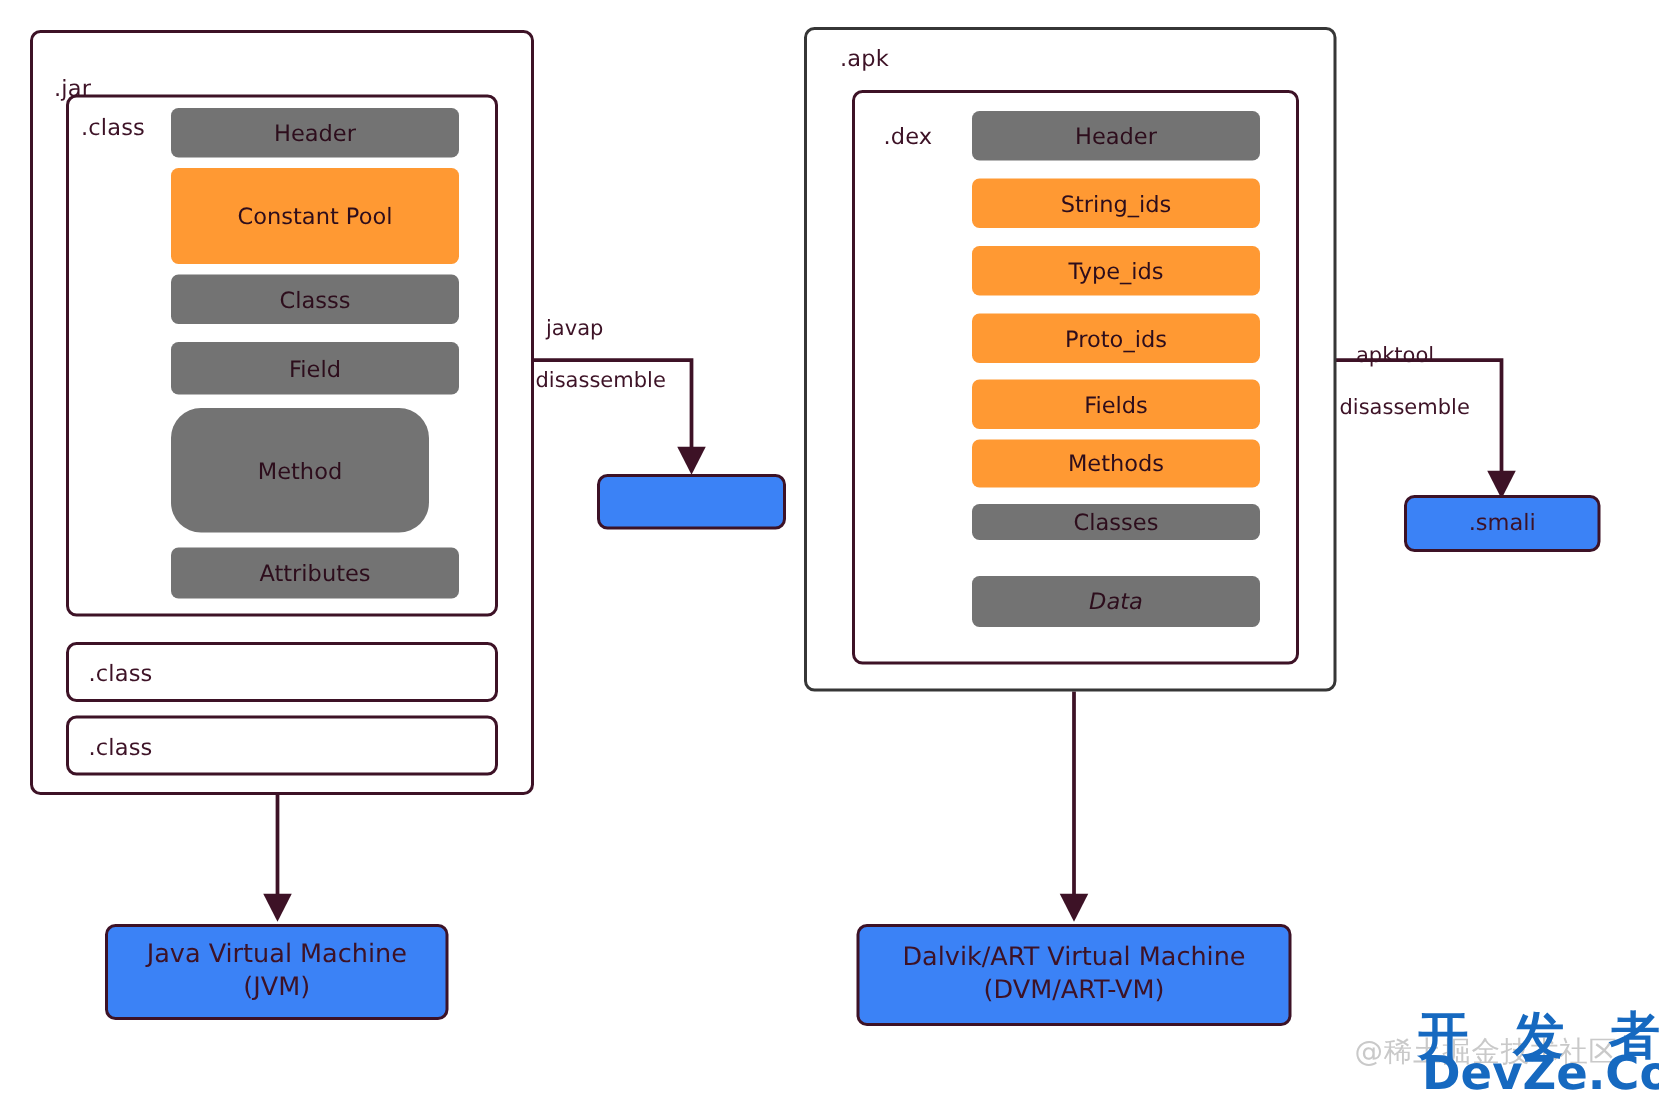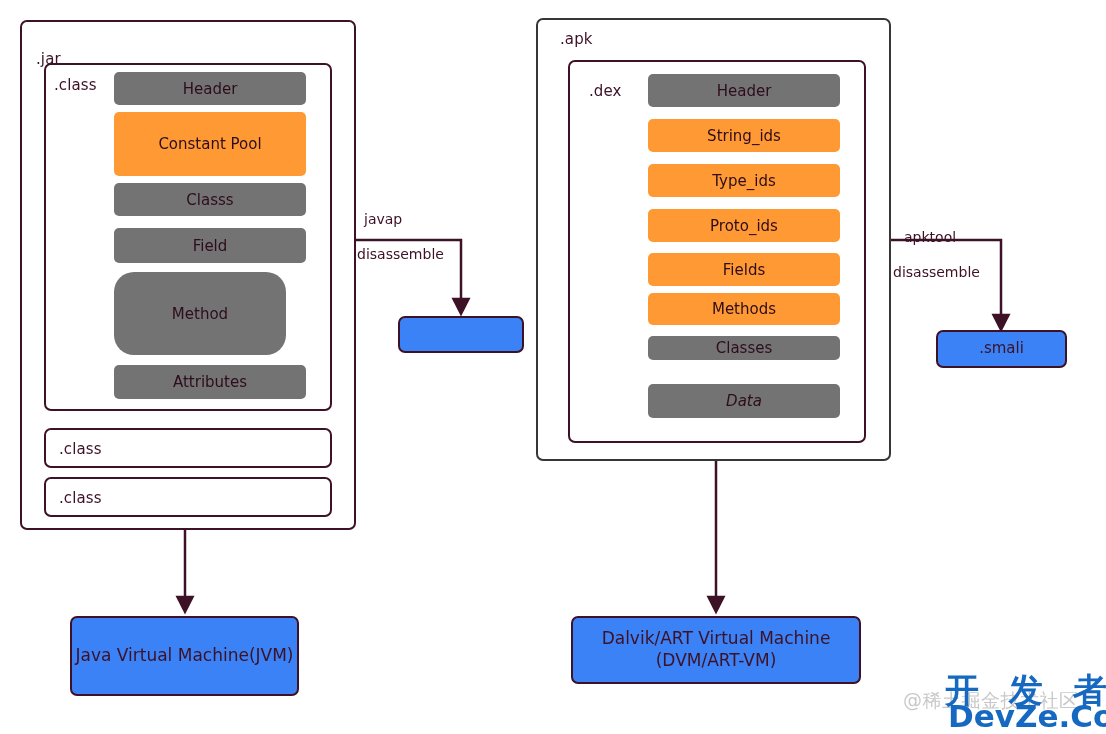--- a/index.html
+++ b/index.html
@@ -169,21 +169,21 @@
   <div class="corner-label" style="left:59px; top:440px;">.class</div>
 
   <div class="box plain-box" style="left:44px; top:477px; width:288px; height:40px;"></div>
   <div class="corner-label" style="left:59px; top:489px;">.class</div>
 
   <div class="edge-label" style="left:364px; top:211px;">javap</div>
   <div class="edge-label" style="left:357px; top:246px;">disassemble</div>
 
   <div class="term-box small" style="left:398px; top:316px; width:126px; height:37px;"></div>
 
-  <div class="term-box" style="left:70px; top:616px; width:229px; height:80px; flex-direction:row;">
+  <div class="term-box" style="left:70px; top:616px; width:229px; height:64px; flex-direction:column;">
     <span>Java Virtual Machine</span>
     <span>(JVM)</span>
   </div>
 
   <div class="box outer-apk" style="left:536px; top:18px; width:355px; height:443px;"></div>
   <div class="corner-label" style="left:560px; top:30px;">.apk</div>
 
   <div class="box inner-container" style="left:568px; top:60px; width:298px; height:383px;"></div>
   <div class="corner-label" style="left:589px; top:82px;">.dex</div>
 

